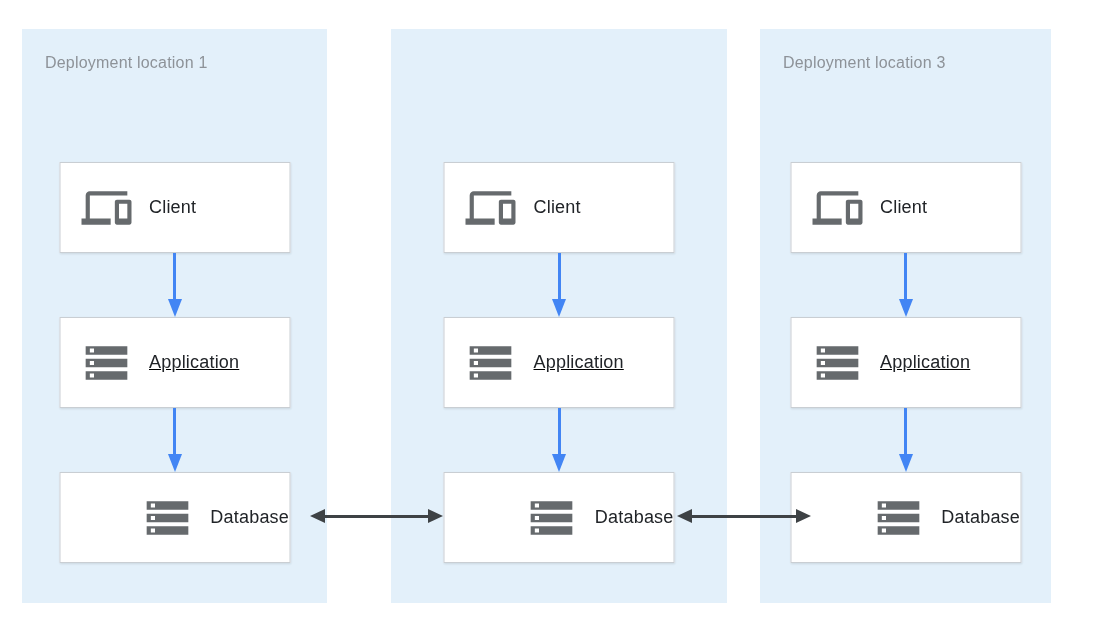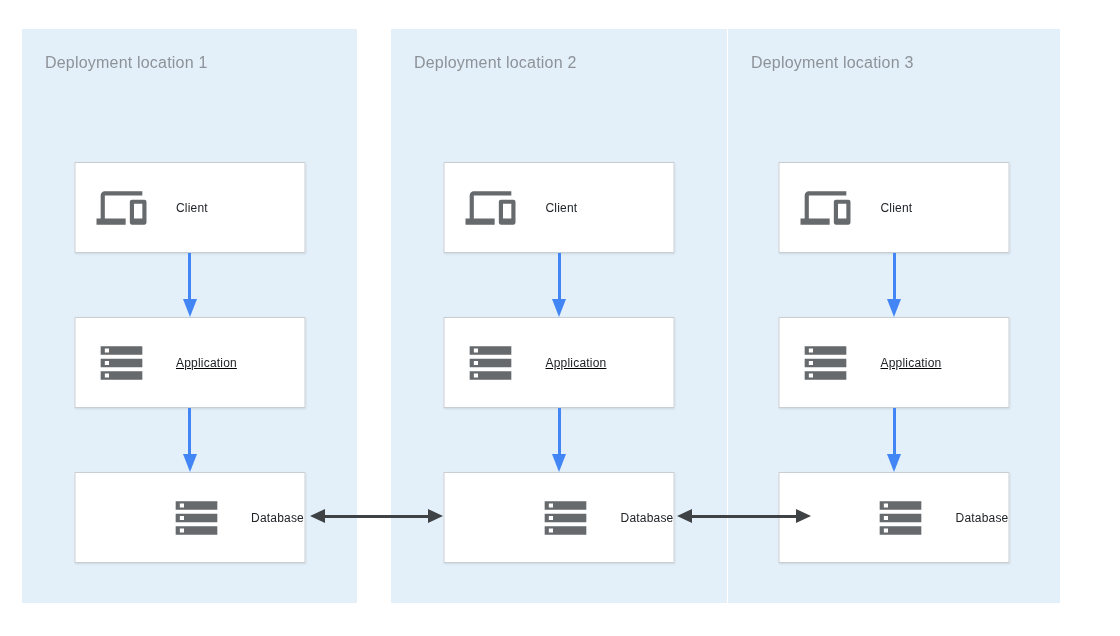--- a/index.html
+++ b/index.html
@@ -24,23 +24,23 @@
     height: 636px;
     background: var(--page-bg);
     overflow: hidden;
   }
   .panel {
     position: absolute;
     top: 29px;
     height: 574px;
     background: var(--panel-bg);
   }
-  .panel.p1 { left: 22px;  width: 335px; padding-left: 15px; }
+  .panel.p1 { left: 22px;  width: 305px; padding-left: 15px; }
   .panel.p2 { left: 391px; width: 336px; }
-  .panel.p3 { left: 728px; width: 332px; }
+  .panel.p3 { left: 760px; width: 291px; }
 
   .panel-title {
     position: absolute;
     left: 23px;
     top: 25px;
     font-size: 16px;
     letter-spacing: 0.2px;
     color: var(--title-text);
   }
 
@@ -63,22 +63,22 @@
 
   .icon-slot {
     width: 62px;
     display: flex;
     justify-content: center;
     align-items: center;
     color: var(--icon);
     flex: 0 0 auto;
   }
   .node-label {
-    margin-left: 24px;
-    font-size: 12px;
+    margin-left: 12px;
+    font-size: 18px;
     letter-spacing: 0.2px;
     color: var(--node-text);
     white-space: nowrap;
   }
 
   
   .varrow {
     position: absolute;
     left: 50%;
     margin-left: -7px;
@@ -178,21 +178,20 @@
       <span class="icon-slot">
         <svg width="60" height="50" viewBox="0 0 24 24" fill="currentColor" aria-hidden="true">
             <path d="M2 20h20v-4H2v4zm2-3h2v2H4v-2zM2 4v4h20V4H2zm4 3H4V5h2v2zm-4 7h20v-4H2v4zm2-3h2v2H4v-2z"></path>
           </svg>
       </span>
       <span class="node-label">Database</span>
     </div>
   </section>
 
   <section class="panel p2">
-    <div class="panel-title">Deployment location 2</div>
 
     <div class="node node-client">
       <span class="icon-slot">
         <svg width="56" height="50" viewBox="0 0 24 24" fill="currentColor" aria-hidden="true">
             <path d="M4 6h18V4H4c-1.1 0-2 .9-2 2v11H0v3h14v-3H4V6zm19 2h-6c-.55 0-1 .45-1 1v10c0 .55.45 1 1 1h6c.55 0 1-.45 1-1V9c0-.55-.45-1-1-1zm-1 9h-4v-7h4v7z"></path>
           </svg>
       </span>
       <span class="node-label">Client</span>
     </div>
 

